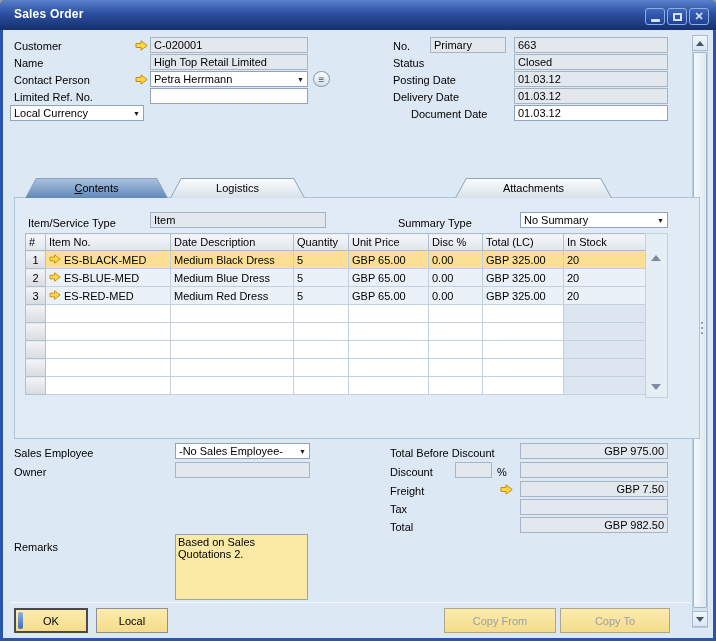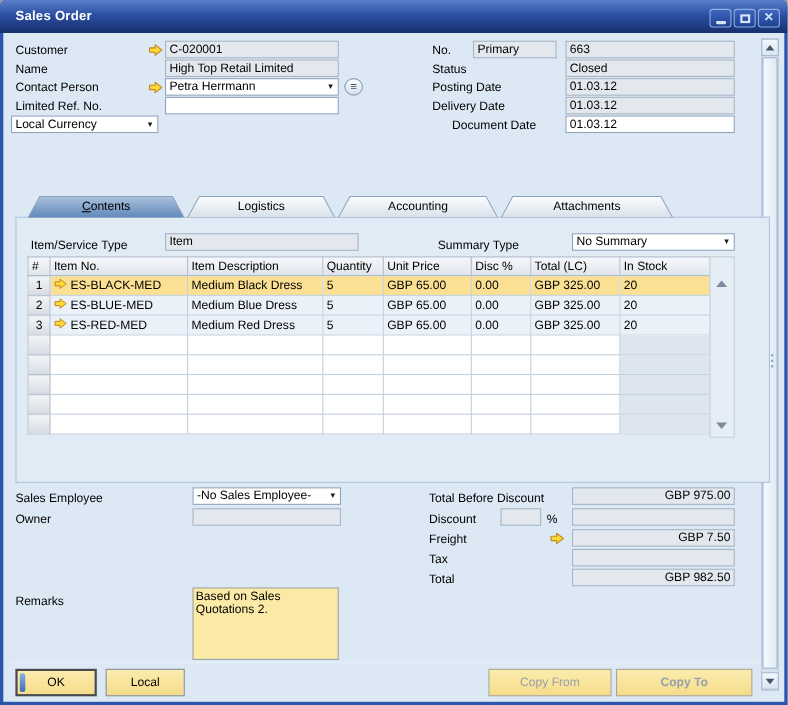--- a/index.html
+++ b/index.html
@@ -234,21 +234,21 @@
         <col style="width:55px">
       <col style="width:80px">
         <col style="width:54px">
         <col style="width:81px">
         <col style="width:82px">
     </colgroup>
     <thead>
         <tr id="grid-head">
           <th class="c-center">#</th>
           <th class="">Item No.</th>
-          <th class="">Item Description</th>
+          <th class="">Date Description</th>
           <th class="c-right">Quantity</th>
           <th class="c-right">Unit Price</th>
           <th class="c-right">Disc %</th>
           <th class="c-right">Total (LC)</th>
           <th class="c-right">In Stock</th>
         </tr>
       </thead>
     <tbody id="grid-body">
         <tr class="selected">
           <td class="rownum">1</td>
@@ -387,21 +387,21 @@
   <div class="btn focused" style="left:14px; top:608px; width:74px;">
     <span class="focus-stripe"></span>
     <span>OK</span>
   </div>
   <div class="btn" style="left:96px; top:608px; width:72px;">
     <span>Local</span>
   </div>
   <div class="btn disabled" style="left:444px; top:608px; width:112px;">
     <span>Copy From</span>
   </div>
-  <div class="btn disabled" style="left:560px; top:608px; width:124px;font-weight:bold;">
+  <div class="btn disabled" style="left:560px; top:608px; width:110px;">
     <span>Copy To</span>
   </div>
 
   <div class="vscroll-track"></div>
   <div class="vscroll-btn" style="top:35px;">
       <span class="tri-up"></span>
     </div>
   <div class="vscroll-thumb"></div>
   <div class="grip"></div>
   <div class="vscroll-btn" style="top:611px;">
@@ -413,25 +413,19 @@
         <span class="shape-inner"></span>
       </span>
       <span class="label"><u>C</u>ontents</span>
     </div>
     <div class="tab" style="left: 170px; width: 135px;">
       <span class="shape">
         <span class="shape-inner"></span>
       </span>
       <span class="label">Logistics</span>
     </div>
-    <div class="tab" style="left: 307px; width: 146px;">
-      <span class="shape">
-        <span class="shape-inner"></span>
-      </span>
-      <span class="label">Accounting</span>
-    </div>
     <div class="tab" style="left: 455px; width: 157px;">
       <span class="shape">
         <span class="shape-inner"></span>
       </span>
       <span class="label">Attachments</span>
     </div>
   </div>
 
 </body></html>

